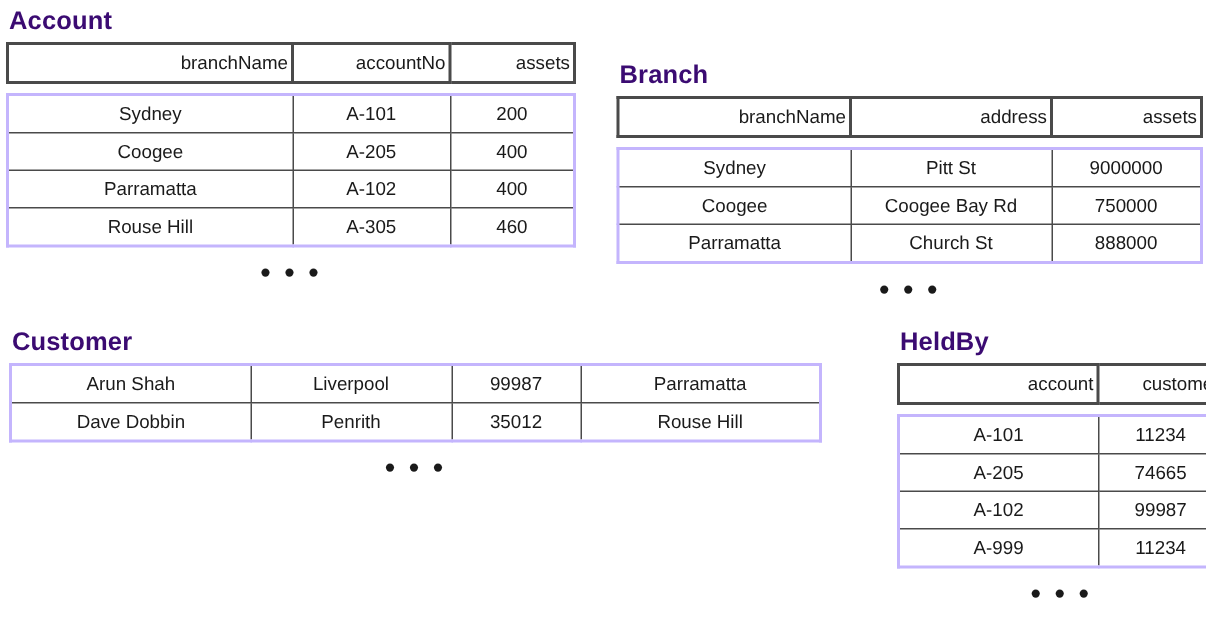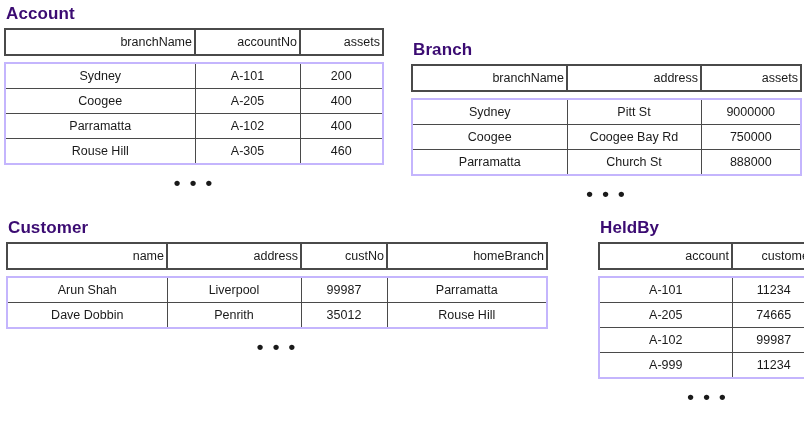--- a/index.html
+++ b/index.html
@@ -169,44 +169,28 @@
       <td>Church St</td>
       <td>888000</td>
     </tr>
   </tbody>
     </table>
   <div class="ellipsis">• • •</div>
 </div>
 
 <div class="relation" id="rel-customer">
   <div class="relation-title">Customer</div>
-  <table class="rel-head">
+  <table class="rel-body">
     <colgroup>
         <col style="width:160px">
         <col style="width:134px">
         <col style="width:86px">
         <col style="width:160px">
       </colgroup>
     <tbody>
-        <tr>
-      <th>name</th>
-      <th>address</th>
-      <th>custNo</th>
-      <th>homeBranch</th>
-    </tr>
-  </tbody>
-    </table>
-  <table class="rel-body">
-    <colgroup>
-        <col style="width:160px">
-        <col style="width:134px">
-        <col style="width:86px">
-        <col style="width:160px">
-      </colgroup>
-    <tbody>
     <tr>
       <td>Arun Shah</td>
       <td>Liverpool</td>
       <td>99987</td>
       <td>Parramatta</td>
     </tr>
     <tr>
       <td>Dave Dobbin</td>
       <td>Penrith</td>
       <td>35012</td>

